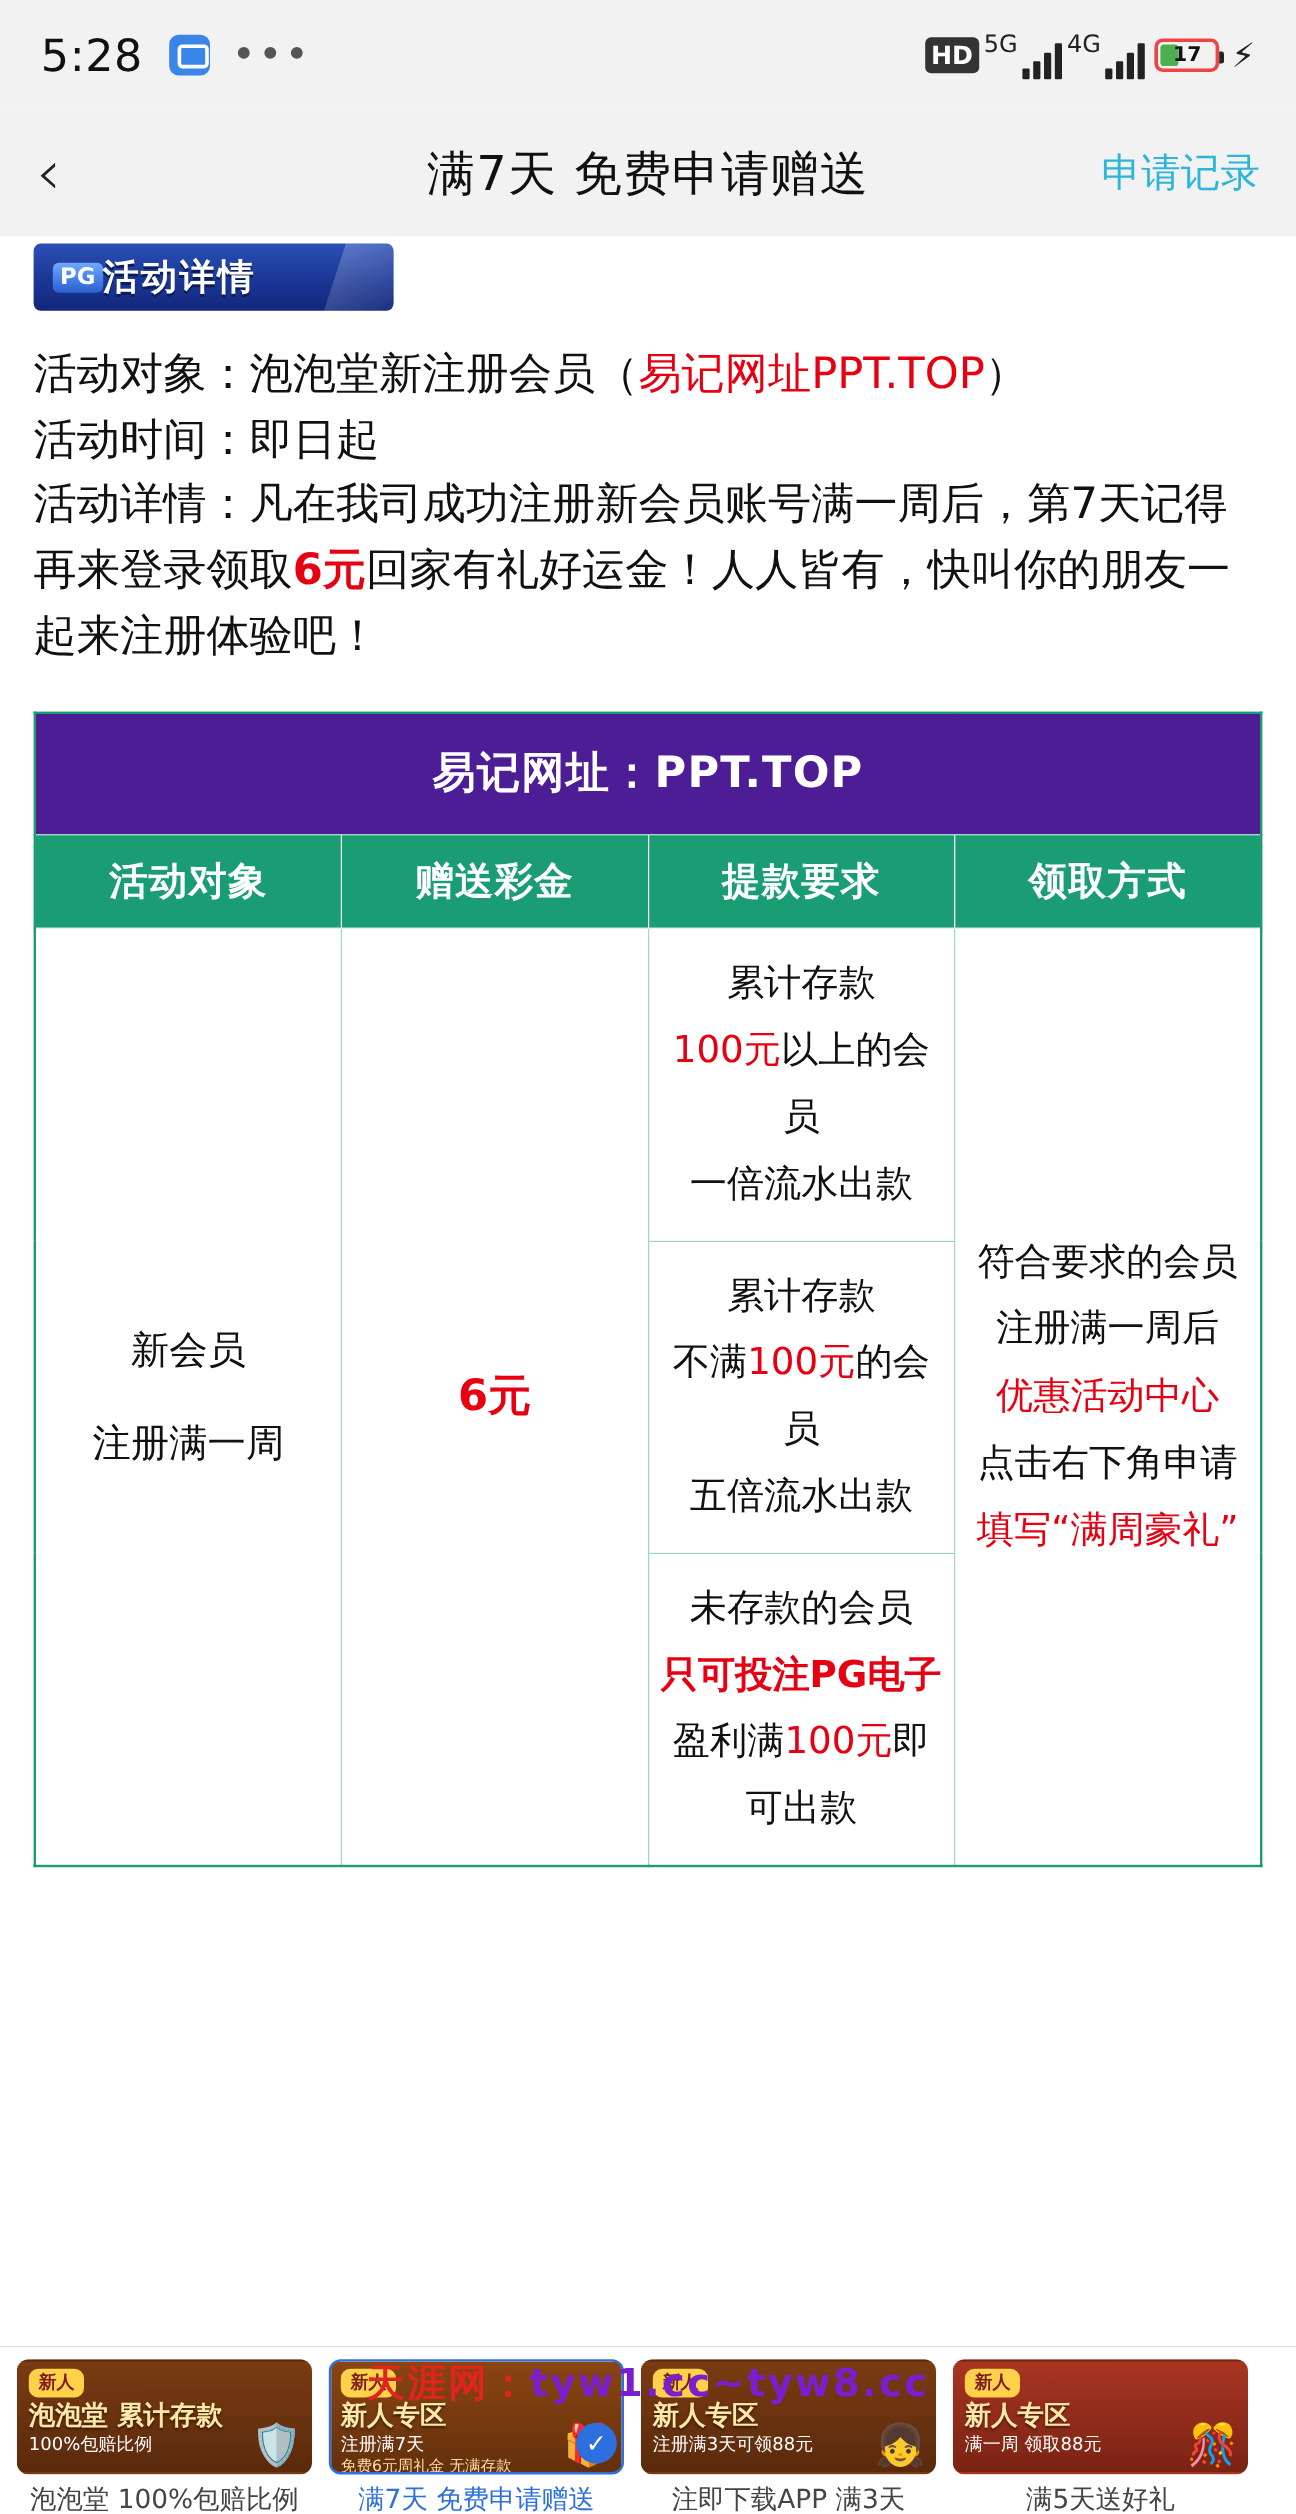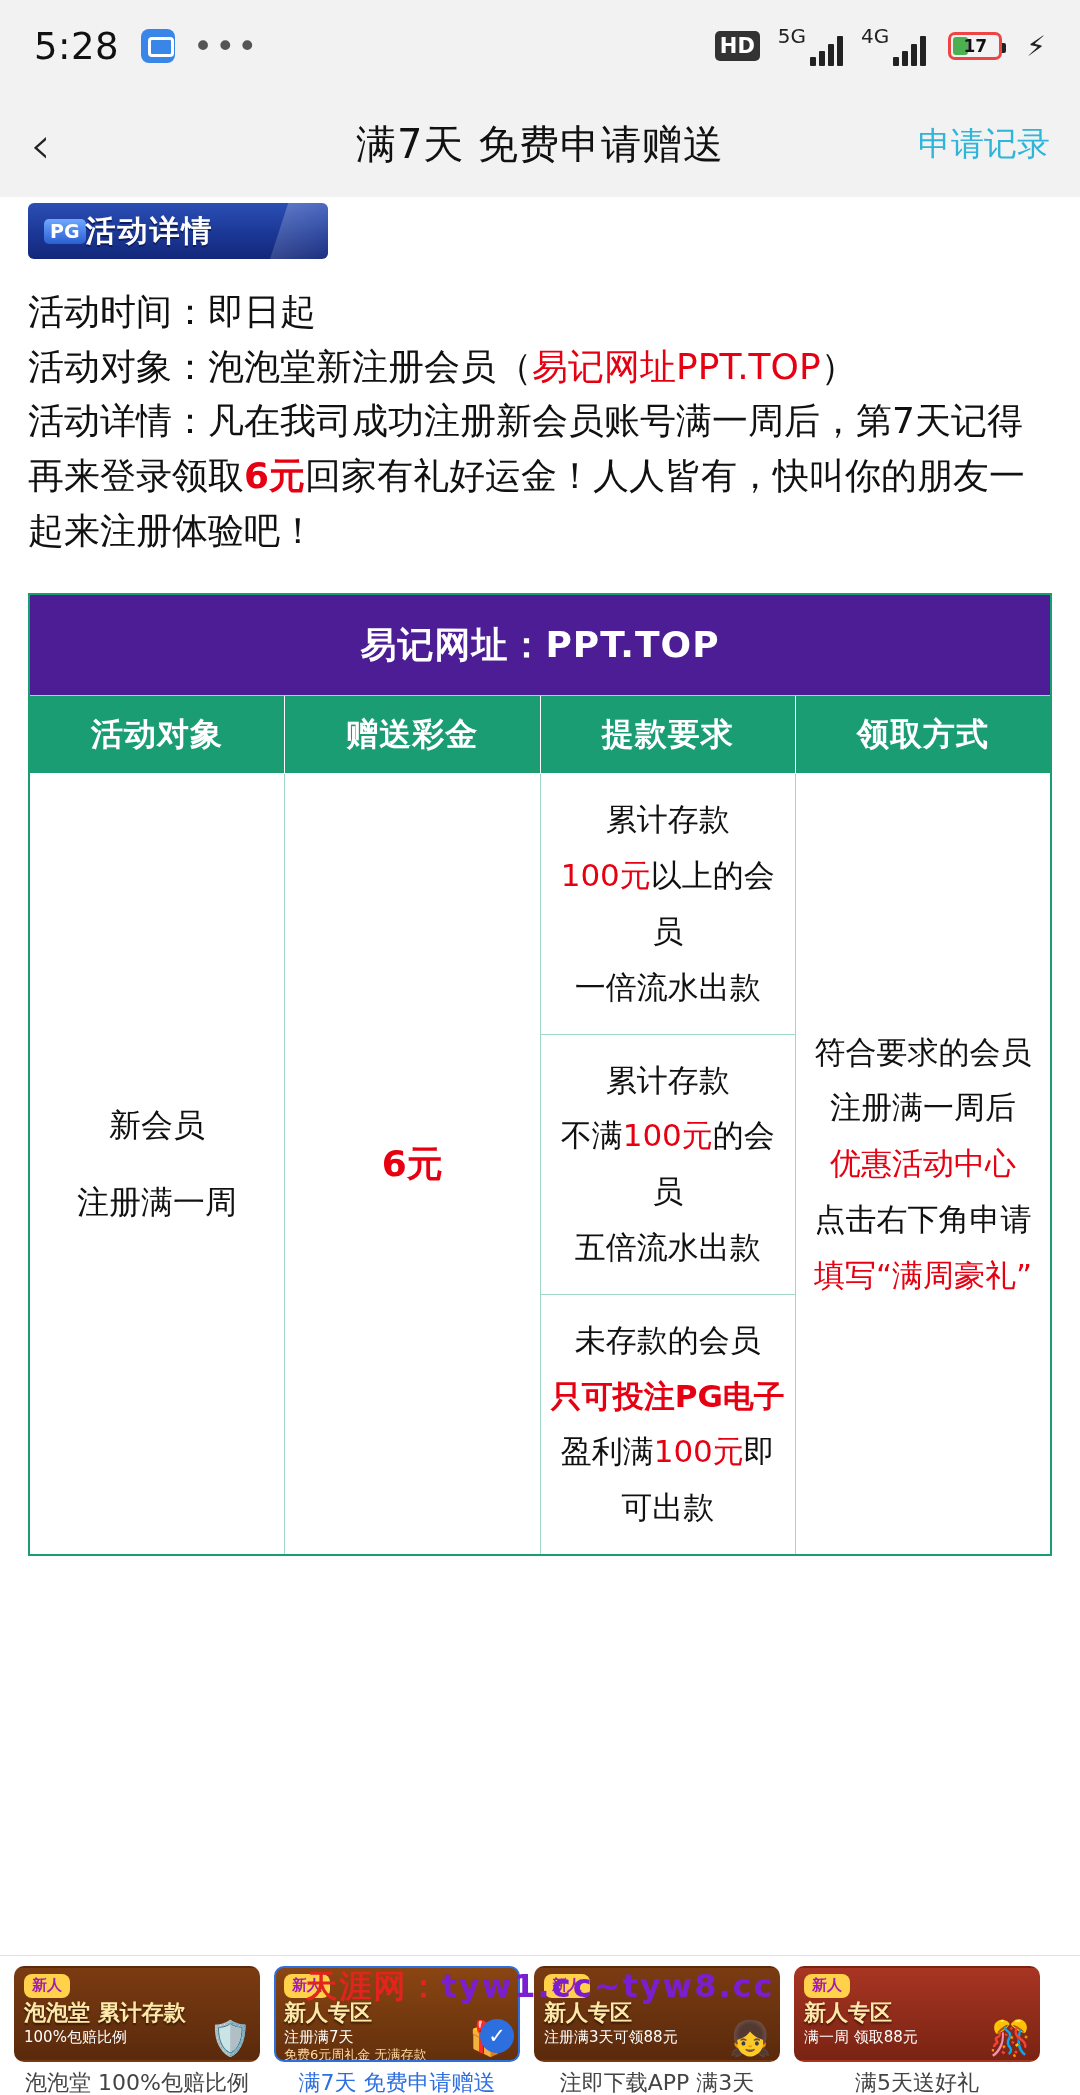--- a/index.html
+++ b/index.html
@@ -41,21 +41,21 @@
     margin-left: 18px;
     font-size: 34px;
     color: #555;
     letter-spacing: 2px;
     line-height: 0.6;
   }
   .sb-right {
     margin-left: auto;
     display: flex;
     align-items: center;
-    gap: 18px;
+    gap: 4px;
   }
   .sb-hd {
     font-size: 21px;
     font-weight: bold;
     color: #fff;
     background: #333;
     border-radius: 5px;
     padding: 3px 5px 3px 5px;
     letter-spacing: 0;
   }
@@ -236,21 +236,21 @@
     overflow: hidden;
     border: 2px solid transparent;
   }
   .thumb.sel { border-color: #2e6fe0; }
   .t-orange { background: linear-gradient(180deg,#7a3b12,#5a2a0c); }
   .t-orange2 { background: linear-gradient(180deg,#8a4512,#63300c); }
   .t-red { background: linear-gradient(180deg,#a83522,#7a2313); }
   .badge {
     position: absolute; left: 8px; top: 6px;
     background: #ffd24a;
-    color: #a21caf;
+    color: #7f1d1d;
     font-size: 15px;
     font-weight: bold;
     border-radius: 8px;
     padding: 2px 8px;
     line-height: 1.3;
   }
   .thumb-title {
     position: absolute; left: 8px; top: 30px;
     color: #ffe9a8;
     font-size: 22px;
@@ -346,24 +346,24 @@
 </div>
 
 <div class="content">
 
   <div class="banner">
     <span class="pg">PG</span>
     <span class="btxt">活动详情</span>
   </div>
 
   <div class="paragraph">
-    <div>活动时间：即日起</div>
     <div>
       <span>活动对象：</span><span>泡泡堂新注册会员（</span><span class="red">易记网址PPT.TOP</span><span>）</span>
     </div>
+    <div>活动时间：即日起</div>
     <div>
       <span>活动详情：凡在我司成功注册新会员账号满一周后，第7天记得再来登录领取</span><span class="red-b">6元</span><span>回家有礼好运金！人人皆有，快叫你的朋友一起来注册体验吧！</span>
     </div>
   </div>
 
   <table class="tbl">
     <tbody>
         <tr>
       <td class="band" colspan="4">易记网址：PPT.TOP</td>
     </tr>

